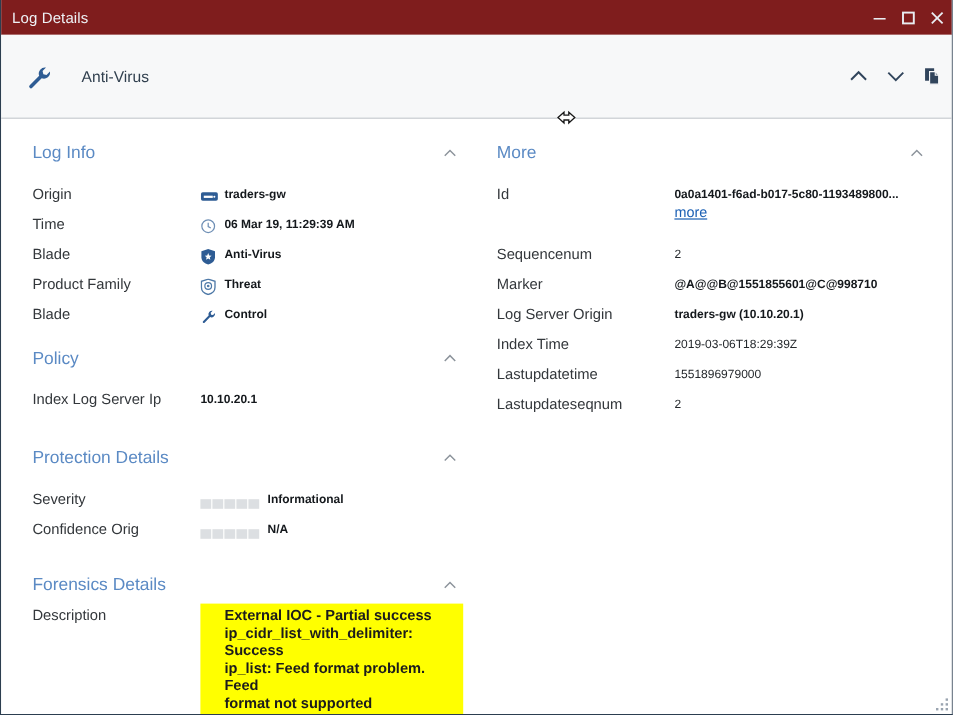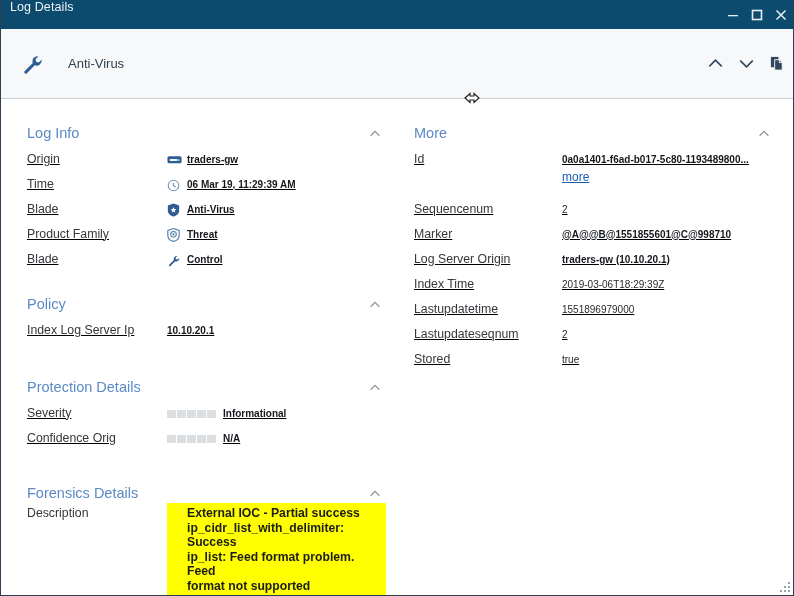--- a/index.html
+++ b/index.html
@@ -19,23 +19,24 @@
     background: #ffffff;
     border: 1px solid #2c3e50;
     border-top: none;
     display: flex;
     flex-direction: column;
   }
 
   
   .titlebar {
     height: 29px;
-    background: #0c4a6e;
+    background: #7f1d1d;
     color: #f2f4f7;
     display: flex;
+    align-items: center;
     flex: 0 0 auto;
     user-select: none;
   }
   .titlebar-text {
     font-size: 12.5px;
     padding-left: 9px;
     letter-spacing: .1px;
     color: #eef1f5;
   }
   .titlebar-spacer { flex: 1 1 auto; }
@@ -97,21 +98,21 @@
     padding: 0 18px 0 26px;
     overflow: hidden;
   }
   .col-left  { width: 404px; }
   .col-right { width: 390px; padding-left: 10px; }
 
   
   .section { margin-bottom: 12px; }
   .section-head {
     display: flex;
-    align-items: flex-end;
+    align-items: center;
     height: 26px;
     cursor: pointer;
   }
   .section-title {
     font-size: 14.5px;
     color: #5b8ac4;
     white-space: nowrap;
     padding-right: 8px;
   }
   .section-leader {
@@ -128,24 +129,23 @@
     display: flex;
     align-items: center;
     justify-content: center;
     margin-left: 6px;
   }
 
   
   .rows { padding-top: 4px; }
   .row {
     display: flex;
-    align-items: center;
+    align-items: flex-end;
     min-height: 25px;
     margin-bottom: 0px;
-    text-decoration: underline;
   }
   .row-label {
     font-size: 12.3px;
     color: #33373b;
     width: 140px;
     flex: 0 0 140px;
     padding-top: 3px;
     line-height: 15px;
   }
   .row-value {
@@ -515,26 +515,20 @@
             </div>
           </div>
 
           <div class="row">
             <div class="row-label">Lastupdateseqnum</div>
             <div class="row-value plain">
               <span>2</span>
             </div>
           </div>
 
-          <div class="row">
-            <div class="row-label">Stored</div>
-            <div class="row-value plain">
-              <span>true</span>
-            </div>
-          </div>
 
 
         </div>
       </div>
     </div>
 
   </div>
 
   <div class="grip">
     <i style="right:0px;  bottom:0px;"></i>

